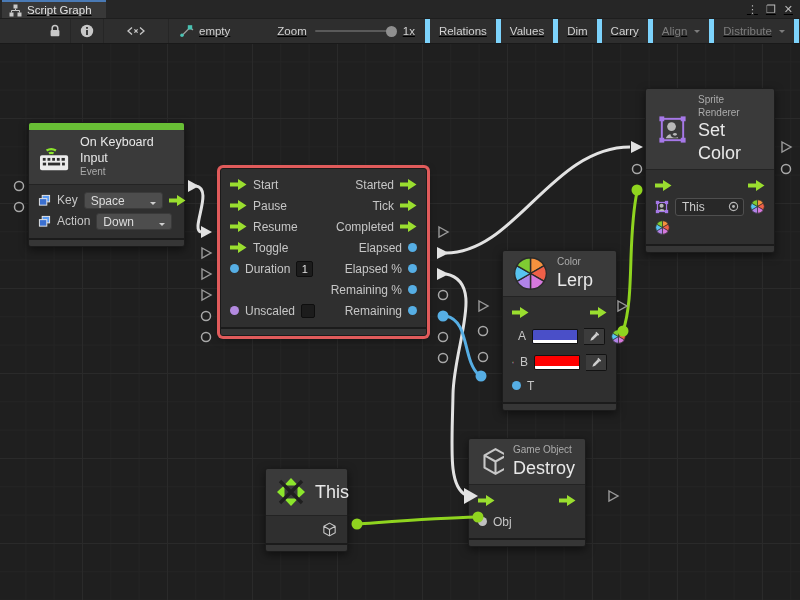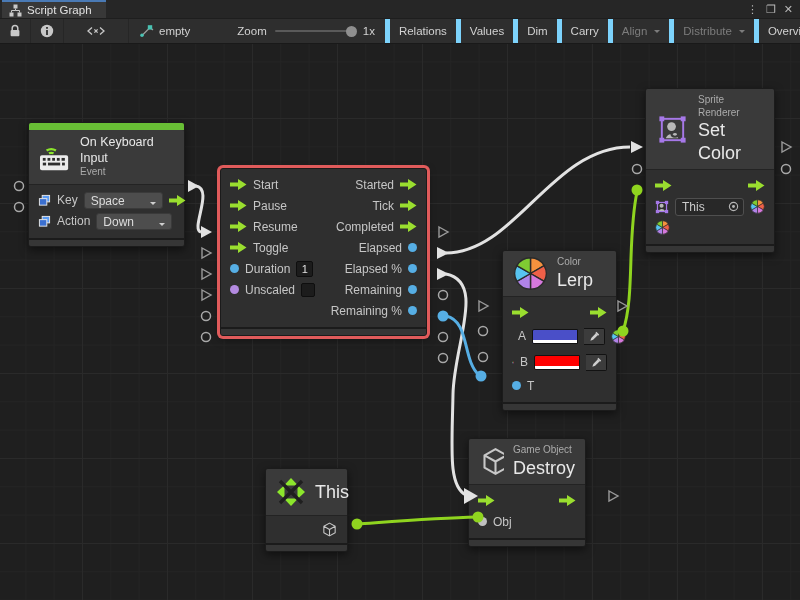--- a/index.html
+++ b/index.html
@@ -1,29 +1,29 @@
 <!DOCTYPE html>
 <html><head>
 <meta charset="utf-8">
 <style>
   * { margin:0; padding:0; box-sizing:border-box; font-family:"Liberation Sans", sans-serif; }
   html,body { width:800px; height:600px; background:#262626; overflow:hidden; }
-  .window { position:relative; width:800px; height:600px; }
+  .window { position:relative; width:800px; height:600px;text-decoration:underline; }
 
   
   .titlebar { height:18px; background:#262626; display:flex; align-items:stretch; position:relative; }
   .tab { display:flex; align-items:center; gap:5px; background:#383838; border-top:2px solid #4a7ab5;
          padding:0 12px 0 7px; margin-left:2px; min-width:104px; }
   .tab-label { font-size:11.5px; color:#e2e2e2; }
   .win-controls { margin-left:auto; display:flex; align-items:center; gap:8px; padding-right:7px; }
   .win-btn { color:#b9b9b9; font-size:11px; line-height:1; cursor:default; }
 
   
   .toolbar { height:26px; background:#2e2e2e; border-top:1px solid #1e1e1e; border-bottom:1px solid #191919;
-             display:flex; align-items:stretch; font-size:11.5px; color:#d2d2d2; }
+             display:flex; align-items:stretch; font-size:11.5px; color:#d2d2d2;padding-left:40px; }
   .tb-btn { display:flex; align-items:center; gap:4px; padding:0 9px; border-right:1px solid #262626; }
   .tb-btn.no-sep { border-right:none; }
   .tb-group-gap { width:10px; }
   .tb-right { margin-left:auto; display:flex; align-items:stretch; }
   .tb-right .tb-btn { border-right:none; border-left:5px solid #7dd3fc; }
   .dimmed { color:#7c7c7c; }
   .caret { width:0; height:0; border:3.5px solid transparent; border-top-color:currentColor; margin-top:4px; margin-left:3px; }
   .zoom-wrap { display:flex; align-items:center; gap:8px; padding:0 10px; }
   .zoom-track { position:relative; width:80px; height:2px; background:#5a5a5a; border-radius:1px; }
   .zoom-handle { position:absolute; right:-2px; top:-4.5px; width:11px; height:11px; border-radius:50%; background:#8f8f8f; }
@@ -292,31 +292,31 @@
         <div class="prow">
           <span class="dot dot-blue" data-interactable="true"></span>
           <span data-interactable="false">Duration</span>
           <span class="val-input" data-interactable="true">1</span>
           <span class="rgt">
               <span data-interactable="false">Elapsed %</span>
             <span class="dot dot-blue" data-interactable="true"></span>
             </span>
         </div>
         <div class="prow">
+          <span class="rgt">
+              <span data-interactable="false">Remaining %</span>
+            <span class="dot dot-blue" data-interactable="true"></span>
+            </span>
+        </div>
+        <div class="prow">
           <span class="dot dot-purple" data-interactable="true"></span>
           <span data-interactable="false">Unscaled</span>
           <span class="checkbox" data-interactable="true"></span>
           <span class="rgt">
               <span data-interactable="false">Remaining</span>
-            <span class="dot dot-blue" data-interactable="true"></span>
-            </span>
-        </div>
-        <div class="prow">
-          <span class="rgt">
-              <span data-interactable="false">Remaining %</span>
             <span class="dot dot-blue" data-interactable="true"></span>
             </span>
         </div>
       </div>
       <div class="node-footer" data-interactable="false"></div>
     </div>
 
     <div class="node" style="left:645px; top:44px; width:130px;" data-interactable="true">
       <div class="node-header">
         <svg width="33" height="33" viewBox="0 0 34 34" class="flex-none" data-interactable="false">

